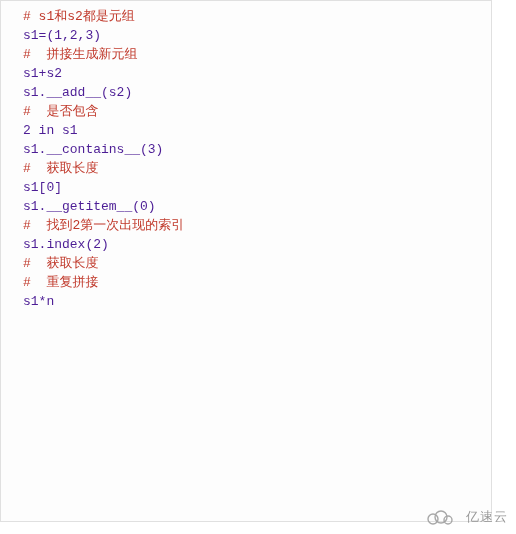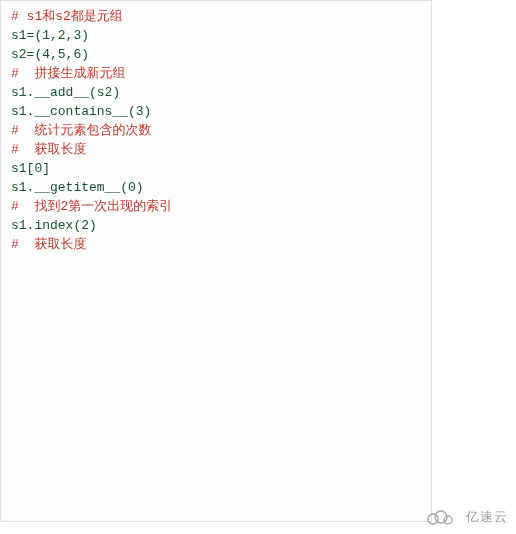--- a/index.html
+++ b/index.html
@@ -9,35 +9,35 @@
     font-family: Consolas, "Courier New", monospace;
     font-size: 13px;
     line-height: 19px;
     width: 516px;
     height: 534px;
     position: relative;
     box-sizing: border-box;
     color: #333333;
   }
   .code-area {
-    padding: 6px 10px;
+    padding: 6px 22px;
     border: 1px solid #e0e0e0;
-    width: 432px;
+    width: 492px;
     height: 522px;
     box-sizing: border-box;
     background: #fdfdfd;
   }
   .line {
     white-space: pre;
   }
   .comment {
     color: #c0392b;
   }
   .code {
-    color: #14532d;
+    color: #4c1d95;
   }
   .logo {
     position: absolute;
     right: 8px;
     bottom: 8px;
     display: flex;
     align-items: center;
     gap: 12px;
     opacity: 0.85;
     justify-content: flex-end;
@@ -51,38 +51,41 @@
     color: #888;
     letter-spacing: 1px;
   }
 </style>
 </head>
 <body>
 
 <div class="code-area" id="code-block">
     <div class="line comment"># s1和s2都是元组</div>
     <div class="line code">s1=(1,2,3)</div>
-    <div class="line code">s2=(4,5,6)</div>
     <div class="line "></div>
     <div class="line comment">#  拼接生成新元组</div>
+    <div class="line code">s1+s2</div>
     <div class="line code">s1.__add__(s2)</div>
     <div class="line "></div>
+    <div class="line comment">#  是否包含</div>
+    <div class="line code">2 in s1</div>
     <div class="line code">s1.__contains__(3)</div>
     <div class="line "></div>
-    <div class="line comment">#  统计元素包含的次数</div>
     <div class="line "></div>
     <div class="line comment">#  获取长度</div>
     <div class="line code">s1[0]</div>
     <div class="line code">s1.__getitem__(0)</div>
     <div class="line "></div>
     <div class="line comment">#  找到2第一次出现的索引</div>
     <div class="line code">s1.index(2)</div>
     <div class="line "></div>
     <div class="line comment">#  获取长度</div>
     <div class="line "></div>
+    <div class="line comment">#  重复拼接</div>
+    <div class="line code">s1*n</div>
   </div>
 
 <div class="logo">
   <span class="logo-icon">
     <svg width="28" height="18" viewBox="0 0 28 18">
       <circle cx="7" cy="11" r="5" fill="none" stroke="#999" stroke-width="1.4"></circle>
       <circle cx="15" cy="9" r="6" fill="none" stroke="#999" stroke-width="1.4"></circle>
       <circle cx="22" cy="12" r="4" fill="none" stroke="#999" stroke-width="1.4"></circle>
     </svg>
   </span>

